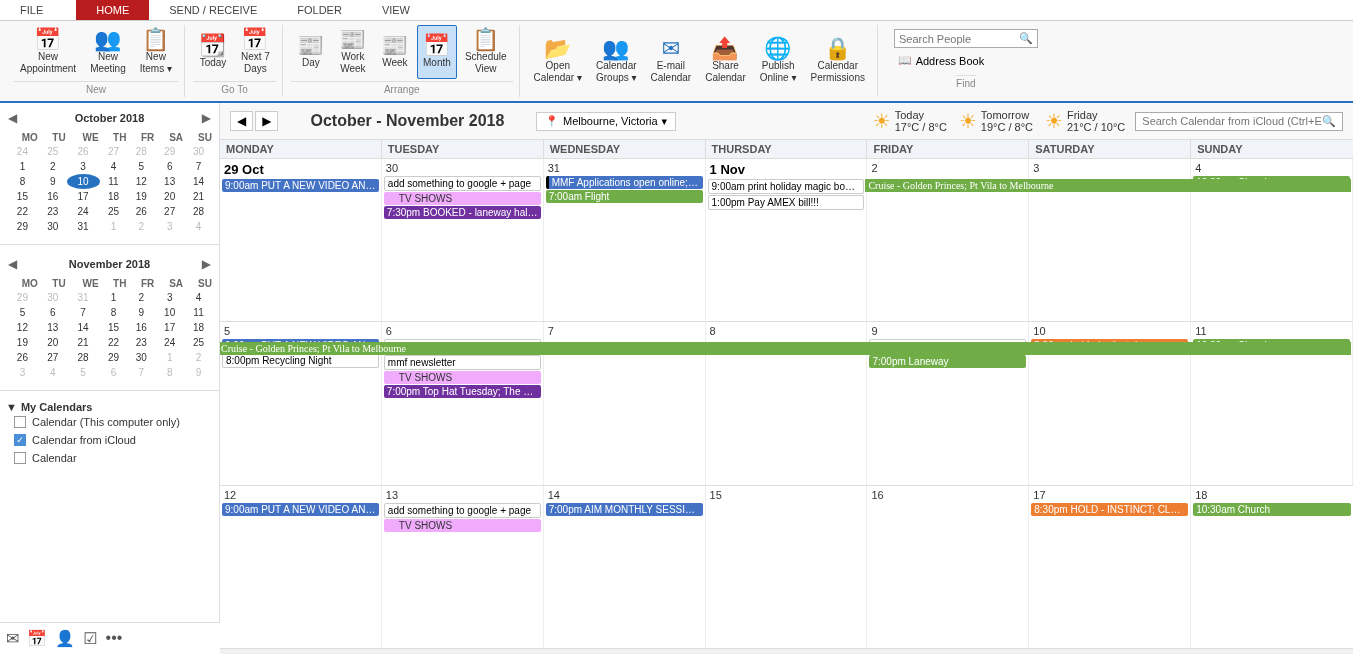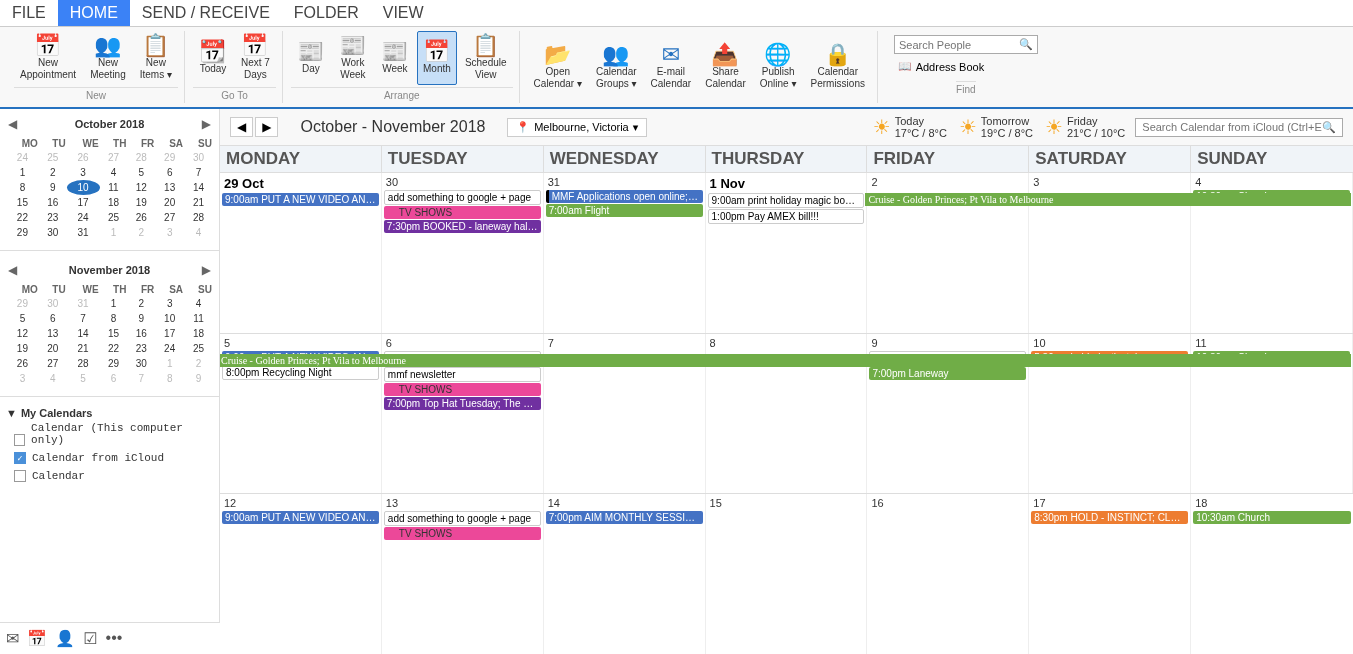--- a/index.html
+++ b/index.html
@@ -1,22 +1,22 @@
 <!DOCTYPE html>
 <html><head>
   <meta charset="utf-8">
   <style>
     * { box-sizing: border-box; margin: 0; padding: 0; }
     body { font-family: 'Segoe UI', Arial, sans-serif; font-size: 11px; background: #f0f0f0; overflow: hidden; }
 
     
     .ribbon { background: #2672c0; padding: 0; }
     .ribbon-tabs { display: flex; background: #fff; border-bottom: 1px solid #ccc; }
-    .ribbon-tab { padding: 4px 12px; font-size: 16px; cursor: pointer; color: #444; }
-    .ribbon-tab.active { background: #3b82f6; color: #fff; }
+    .ribbon-tab { padding: 4px 20px; font-size: 11px; cursor: pointer; color: #444; }
+    .ribbon-tab.active { background: #b91c1c; color: #fff; margin-left: 13px; }
     .ribbon-body { background: #f8f8f8; border-bottom: 2px solid #2672c0; padding: 4px 8px; display: flex; align-items: stretch; gap: 2px; }
     .ribbon-group { display: flex; flex-direction: column; align-items: stretch; border-right: 1px solid #ddd; padding: 0 6px; }
     .ribbon-group-items { display: flex; gap: 2px; flex: 1; }
     .ribbon-group-label { font-size: 10px; color: #888; text-align: center; padding: 2px 0; border-top: 1px solid #ddd; margin-top: 2px; }
     .ribbon-btn { display: flex; flex-direction: column; align-items: center; justify-content: center; padding: 3px 5px; cursor: pointer; min-width: 40px; border: 1px solid transparent; border-radius: 2px; background: transparent; }
     .ribbon-btn.active { background: #c7dff7; border-color: #2672c0; }
     .ribbon-btn .icon { font-size: 22px; line-height: 1; color: #2672c0; }
     .ribbon-btn .btn-label { font-size: 10px; color: #333; text-align: center; line-height: 1.2; }
     .find-section { display: flex; flex-direction: column; gap: 4px; padding: 4px 8px; }
     .search-box-ribbon { display: flex; align-items: center; border: 1px solid #aaa; background: #fff; padding: 2px 4px; }
@@ -34,58 +34,58 @@
     .mini-cal-title { font-size: 11px; font-weight: bold; color: #333; }
     .mini-cal-nav { cursor: pointer; color: #666; font-size: 12px; }
     .mini-cal-grid { width: 100%; border-collapse: collapse; margin-top: 4px; }
     .mini-cal-grid th { font-size: 10px; color: #666; text-align: right; padding: 1px; }
     .mini-cal-grid td { font-size: 10px; text-align: center; padding: 2px; cursor: pointer; color: #333; }
     .mini-cal-grid td.other-month { color: #bbb; }
     .mini-cal-grid td.today { background: #2672c0; color: #fff; border-radius: 50%; }
     .divider { height: 1px; background: #ddd; margin: 4px 0; }
     .calendars-section { padding: 6px; }
     .calendars-header { display: flex; align-items: center; gap: 4px; cursor: pointer; font-weight: bold; font-size: 11px; color: #333; }
-    .calendar-item { display: flex; align-items: flex-end; gap: 6px; padding: 3px 8px; cursor: pointer; font-family: Liberation Mono, monospace; }
+    .calendar-item { display: flex; align-items: flex-end; gap: 6px; padding: 3px 8px; cursor: pointer; }
     .cal-checkbox { width: 12px; height: 12px; border: 1px solid #999; display: flex; align-items: center; justify-content: center; font-size: 9px; }
     .cal-checkbox.checked { background: #4a90d9; border-color: #4a90d9; color: #fff; }
     .cal-label { font-size: 11px; color: #333; }
     .bottom-icons { display: flex; gap: 8px; padding: 6px; border-top: 1px solid #ddd; margin-top: auto; }
     .bottom-icon { font-size: 16px; color: #555; cursor: pointer; }
 
     
     .cal-main { flex: 1; display: flex; flex-direction: column; background: #fff; overflow: hidden; }
 
     
     .cal-header { display: flex; align-items: center; padding: 6px 10px; border-bottom: 1px solid #ddd; gap: 10px; background: #f8f8f8; }
     .cal-nav { display: flex; gap: 2px; }
     .cal-nav-btn { padding: 2px 6px; cursor: pointer; border: 1px solid #ccc; background: #fff; font-size: 12px; }
-    .cal-title { font-size: 16px; font-weight: normal; color: #333; margin: 0 12px; }
+    .cal-title { font-size: 16px; font-weight: bold; color: #333; margin: 0 22px; }
     .location-selector { display: flex; align-items: center; gap: 4px; padding: 2px 8px; border: 1px solid #ccc; background: #fff; cursor: pointer; }
     .weather-section { display: flex; gap: 12px; margin-left: auto; }
     .weather-item { display: flex; align-items: center; gap: 4px; font-size: 11px; color: #333; }
     .weather-icon { font-size: 20px; color: #f5a623; }
     .cal-search { display: flex; align-items: center; border: 1px solid #aaa; background: #fff; padding: 2px 6px; }
     .cal-search input { border: none; outline: none; font-size: 11px; width: 180px; color: #999; }
 
     
     .cal-body { flex: 1; overflow: hidden; }
     .cal-grid { display: flex; flex-direction: column; height: 100%; }
     .cal-days-header { display: grid; grid-template-columns: repeat(7, 1fr); border-bottom: 1px solid #ddd; background: #f0f4f8; }
-    .cal-day-header { padding: 3px 6px; font-size: 17px; font-weight: bold; color: #555; text-align: left; border-right: 1px solid #ddd; }
+    .cal-day-header { padding: 3px 6px; font-size: 11px; font-weight: bold; color: #555; text-align: left; border-right: 1px solid #ddd; }
     .cal-day-header:last-child { border-right: none; }
     .cal-weeks { flex: 1; display: flex; flex-direction: column; }
     .cal-week { display: grid; grid-template-columns: repeat(7, 1fr); flex: 1; border-bottom: 1px solid #ddd; }
     .cal-cell { border-right: 1px solid #eee; padding: 2px; overflow: hidden; min-height: 80px; background: #fff; }
     .cal-cell:last-child { border-right: none; }
     .cal-date { font-size: 11px; color: #333; padding: 1px 2px; margin-bottom: 1px; }
     .cal-date.bold-date { font-weight: bold; color: #000; font-size: 13px; }
     .event { font-size: 10px; padding: 1px 3px; margin-bottom: 1px; border-radius: 2px; overflow: hidden; white-space: nowrap; text-overflow: ellipsis; cursor: pointer; }
     .event.blue { background: #4472c4; color: #fff; }
     .event.green { background: #70ad47; color: #fff; }
-    .event.yellow { background: #ec4899; color: #333; padding-left: 15px; }
+    .event.yellow { background: #f0abfc; color: #333; padding-left: 15px; }
     .event.orange { background: #ed7d31; color: #fff; }
     .event.purple { background: #7030a0; color: #fff; }
     .event.white-outline { background: #fff; color: #000; border: 1px solid #ccc; }
     .event.span-full { margin-left: -2px; margin-right: -2px; border-radius: 0; font-family: Liberation Serif, serif; }
   </style>
 </head>
 <body>
 
 <div class="ribbon">
   <div class="ribbon-tabs">

